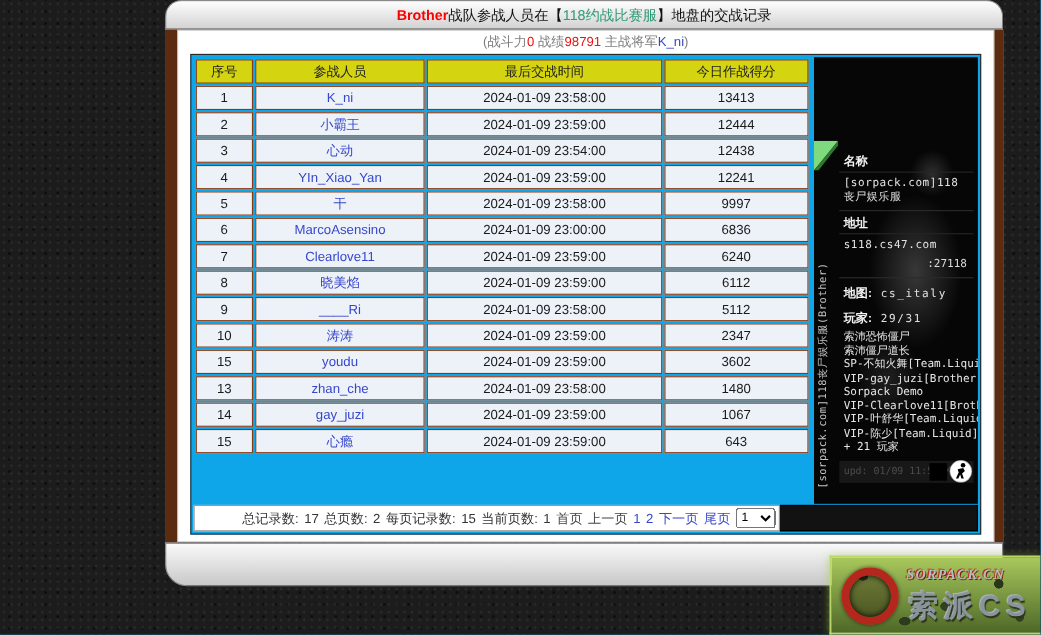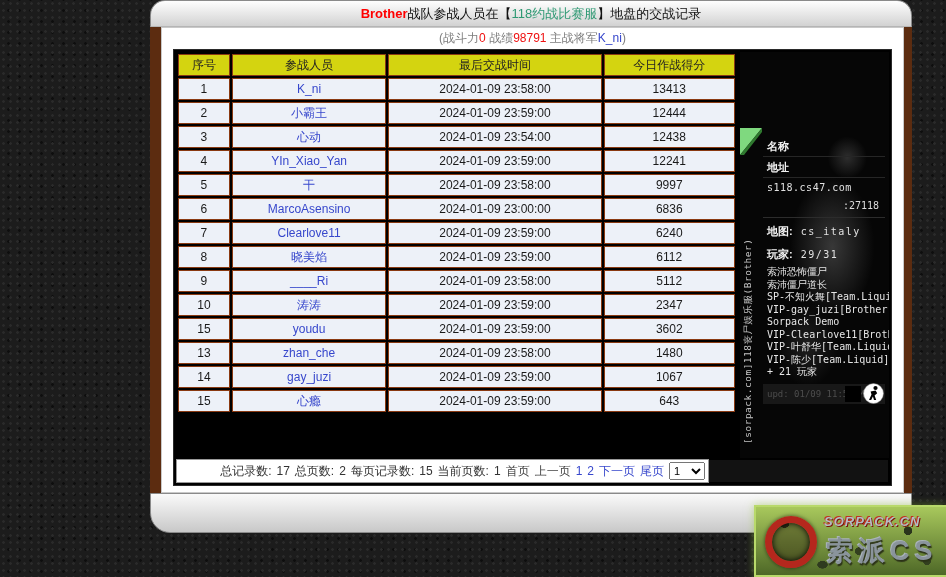--- a/index.html
+++ b/index.html
@@ -42,21 +42,21 @@
   .subtitle {
     height:22px; display:flex; align-items:center; justify-content:center;
     font-size:12px; color:#7e7e7e;
   }
   .subtitle .seg { white-space:pre; }
   .s-red { color:#ee1111; }
   .s-blue { color:#3747cc; }
   
   .main-frame {
     margin:0 12px; height:437px;
-    background:#000000; border:1px solid #2a2a2a;
+    background:#0ea5e9; border:1px solid #2a2a2a;
     display:flex; flex-direction:column; padding:2px;
   }
   .frame-top { flex:1; display:flex; gap:3px; min-height:0; }
   .table-col { width:561px; }
   table.battle { width:100%; border-collapse:separate; border-spacing:2px; }
   table.battle th, table.battle td {
     height:22px; border:1px solid #8a3a12; font-size:12px;
     text-align:center; font-weight:normal; padding:1px 2px;
   }
   table.battle th { background:#d4d410; color:#222; }
@@ -124,20 +124,21 @@
   }
   .wm-ring {
     position:absolute; left:9px; top:9px; width:52px; height:52px; border-radius:50%;
     border:7px solid #b5271d; background:rgba(40,20,10,.35);
     box-shadow:inset 0 0 6px #000, 0 0 4px rgba(0,0,0,.6);
   }
   .wm-brand {
     position:absolute; left:68px; top:7px; font-size:13px; font-style:italic; font-weight:bold;
     color:#b3bcc4; letter-spacing:1px;
     text-shadow:-1px -1px 0 #c23022, 1px 1px 0 #7a150c;
+    font-family:Liberation Serif, serif;
   }
   .wm-cn {
     position:absolute; left:70px; top:26px; font-size:27px; font-weight:bold;
     color:#8a949c; letter-spacing:5px;
     text-shadow:1px 2px 1px #2c3318, -1px -1px 0 #aab4ba;
   }
 </style>
 </head>
 <body>
 
@@ -272,20 +273,21 @@
         </div>
 
         <div class="server-panel">
           <div class="v-label">[sorpack.com]118丧尸娱乐服(Brother)</div>
           <svg class="green-tri" width="22" height="27">
             <polygon points="0,27 0,0 22,0" fill="#7fd97f"></polygon>
             <polygon points="0,27 22,0 22,4 4,27" fill="#2f7a2f"></polygon>
           </svg>
           <div class="info">
             <div class="lab">名称</div>
+            <div class="val">[sorpack.com]118丧尸娱乐服</div>
             <div class="lab">地址</div>
             <div class="val" style="border-bottom:none">s118.cs47.com</div>
             <div class="port-line">:27118</div>
             <div class="kv">
               <span class="lab">地图:</span>
               <span class="v">cs_italy</span>
             </div>
             <div class="kv">
               <span class="lab">玩家:</span>
               <span class="v">29/31</span>

